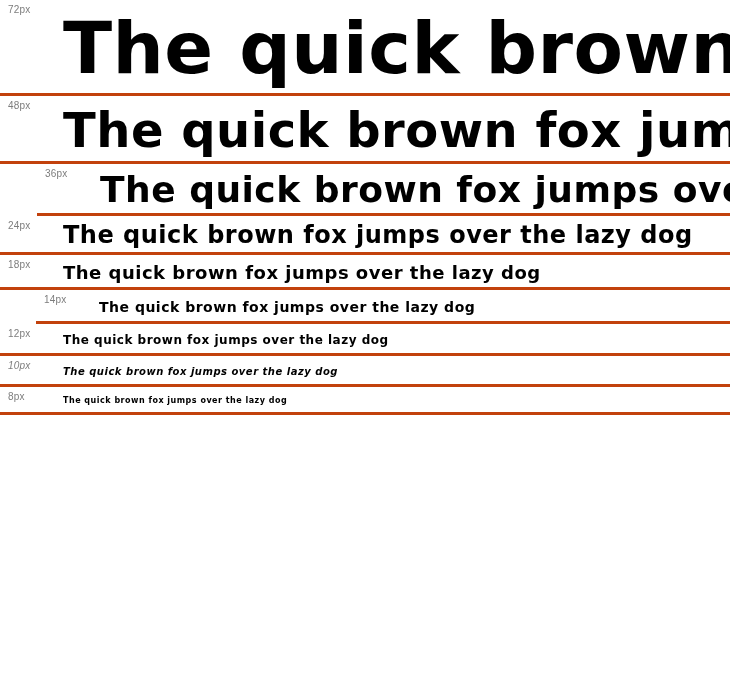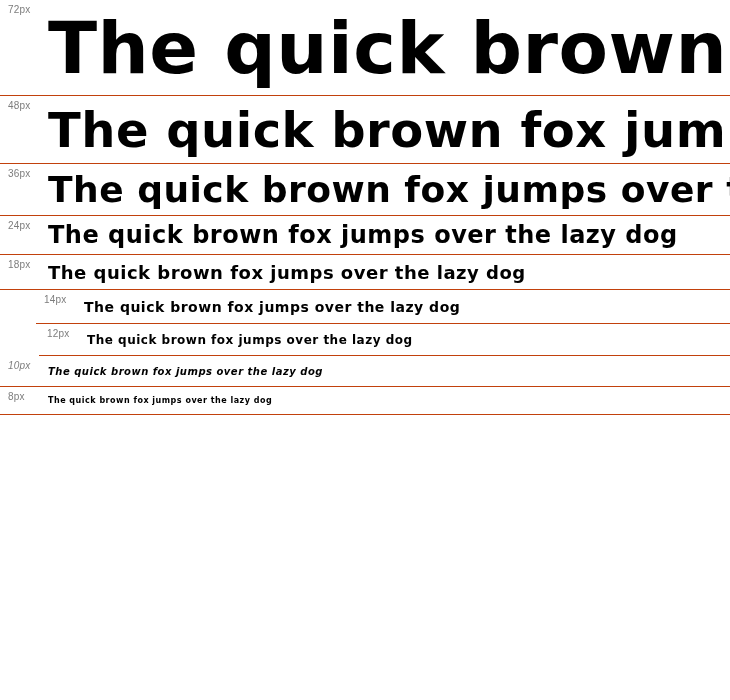--- a/index.html
+++ b/index.html
@@ -12,24 +12,25 @@
     height: 700px;
     overflow: hidden;
     font-family: "Liberation Sans", sans-serif;
   }
   #preview {
     position: relative;
     width: 730px;
   }
   .row {
     position: relative;
-    border-bottom: 1px solid #c2410c;
+    border-bottom: 3px solid #c2410c;
     box-sizing: border-box;
     overflow: hidden;
     white-space: nowrap;
+    padding-left: 15px;
   }
   .size-label {
     position: absolute;
     left: 8px;
     top: 4px;
     font-size: 10px;
     color: #7d7d7d;
     font-family: "Liberation Sans", sans-serif;
     line-height: 12px;
     letter-spacing: 0.2px;
@@ -53,41 +54,41 @@
   <div class="row" style="height:96px;">
     <span class="size-label">72px</span>
     <span class="sample" style="font-size:72px; line-height:96px;">The quick brown fox jumps over the lazy dog</span>
   </div>
 
   <div class="row" style="height:68px;">
     <span class="size-label">48px</span>
     <span class="sample" style="font-size:48px; line-height:68px;">The quick brown fox jumps over the lazy dog</span>
   </div>
 
-  <div class="row" style="height:52px;">
+  <div class="row" style="height:52px;margin-left:37px;">
     <span class="size-label">36px</span>
     <span class="sample" style="font-size:36px; line-height:52px;">The quick brown fox jumps over the lazy dog</span>
   </div>
 
   <div class="row" style="height:39px;">
     <span class="size-label">24px</span>
     <span class="sample" style="font-size:24px; line-height:39px;">The quick brown fox jumps over the lazy dog</span>
   </div>
 
   <div class="row" style="height:35px;">
     <span class="size-label">18px</span>
     <span class="sample" style="font-size:18px; line-height:35px;">The quick brown fox jumps over the lazy dog</span>
   </div>
 
   <div class="row" style="height:34px;margin-left:36px;">
     <span class="size-label">14px</span>
     <span class="sample" style="font-size:14px; line-height:34px;">The quick brown fox jumps over the lazy dog</span>
   </div>
 
-  <div class="row" style="height:32px;margin-left:39px;">
+  <div class="row" style="height:32px;">
     <span class="size-label">12px</span>
     <span class="sample" style="font-size:12px; line-height:32px;">The quick brown fox jumps over the lazy dog</span>
   </div>
 
   <div class="row" style="height:31px;font-style:italic;">
     <span class="size-label">10px</span>
     <span class="sample" style="font-size:10px; line-height:31px;">The quick brown fox jumps over the lazy dog</span>
   </div>
 
   <div class="row" style="height:28px;">

